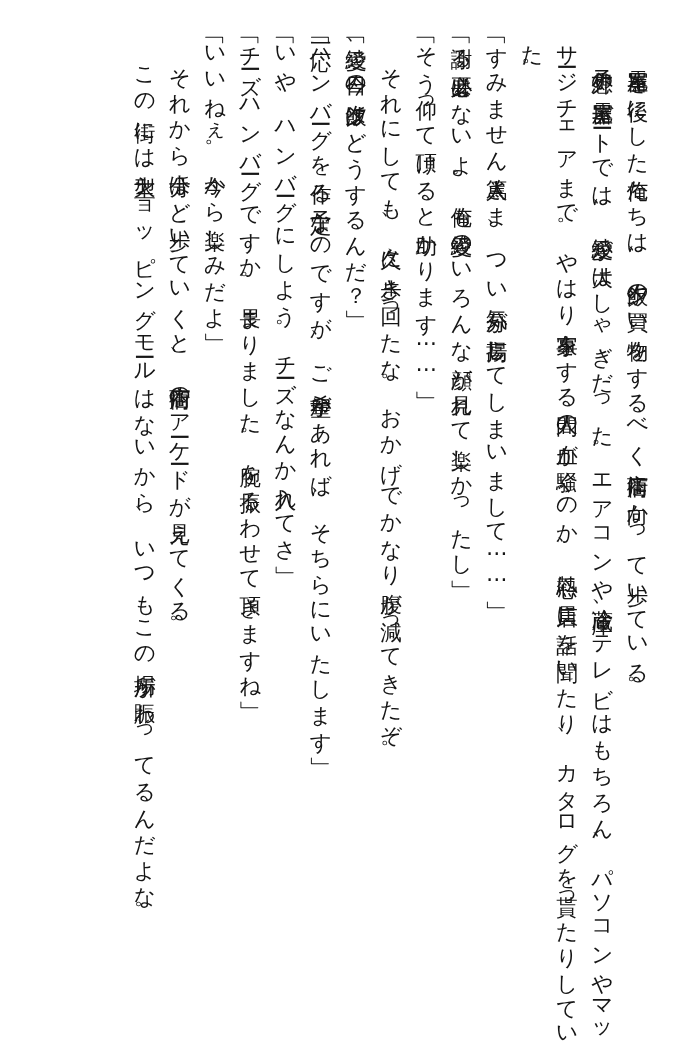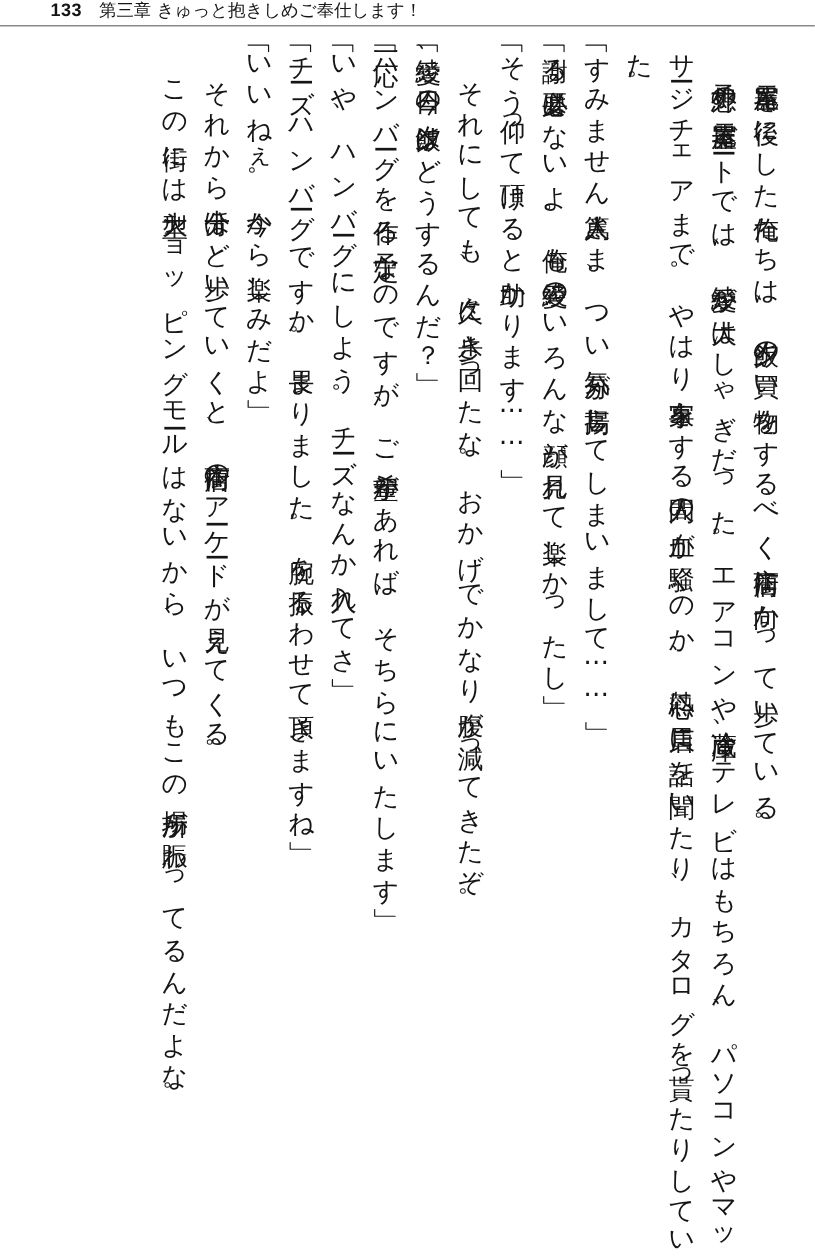--- a/index.html
+++ b/index.html
@@ -82,24 +82,20 @@
     margin: 0;
     padding: 0;
     text-indent: 0;
   }
 </style>
 </head>
 <body>
 
 <div class="page">
 
-  <div class="header">
-    <span class="folio">133</span>
-    <span class="running-title">第三章 きゅっと抱きしめご奉仕します！</span>
-  </div>
 
   <div class="body-area">
     <div class="vtext">
       <p>　電器屋を後にした俺たちは、夕飯の買い物をするべく商店街に向かって歩いている。</p>
       <p>　予想外の電器屋デートでは、綾愛が大はしゃぎだった。エアコンや冷蔵庫、テレビはもちろん、パソコンやマッサージチェアまで。やはり家事をする人間の血が騒ぐのか、熱心に店員に話を聞いたり、カタログを貰ったりしていた。</p>
       <p>「すみません篤人さま、つい気分が高揚してしまいまして……」</p>
       <p>「謝る必要はないよ。俺も綾愛のいろんな顔が見れて楽しかったし」</p>
       <p>「そう仰って頂けると助かります……」</p>
       <p>　それにしても、久々に歩き回ったな。おかげでかなり腹が減ってきたぞ。</p>
       <p>「綾愛、今日の夕飯はどうするんだ？」</p>

